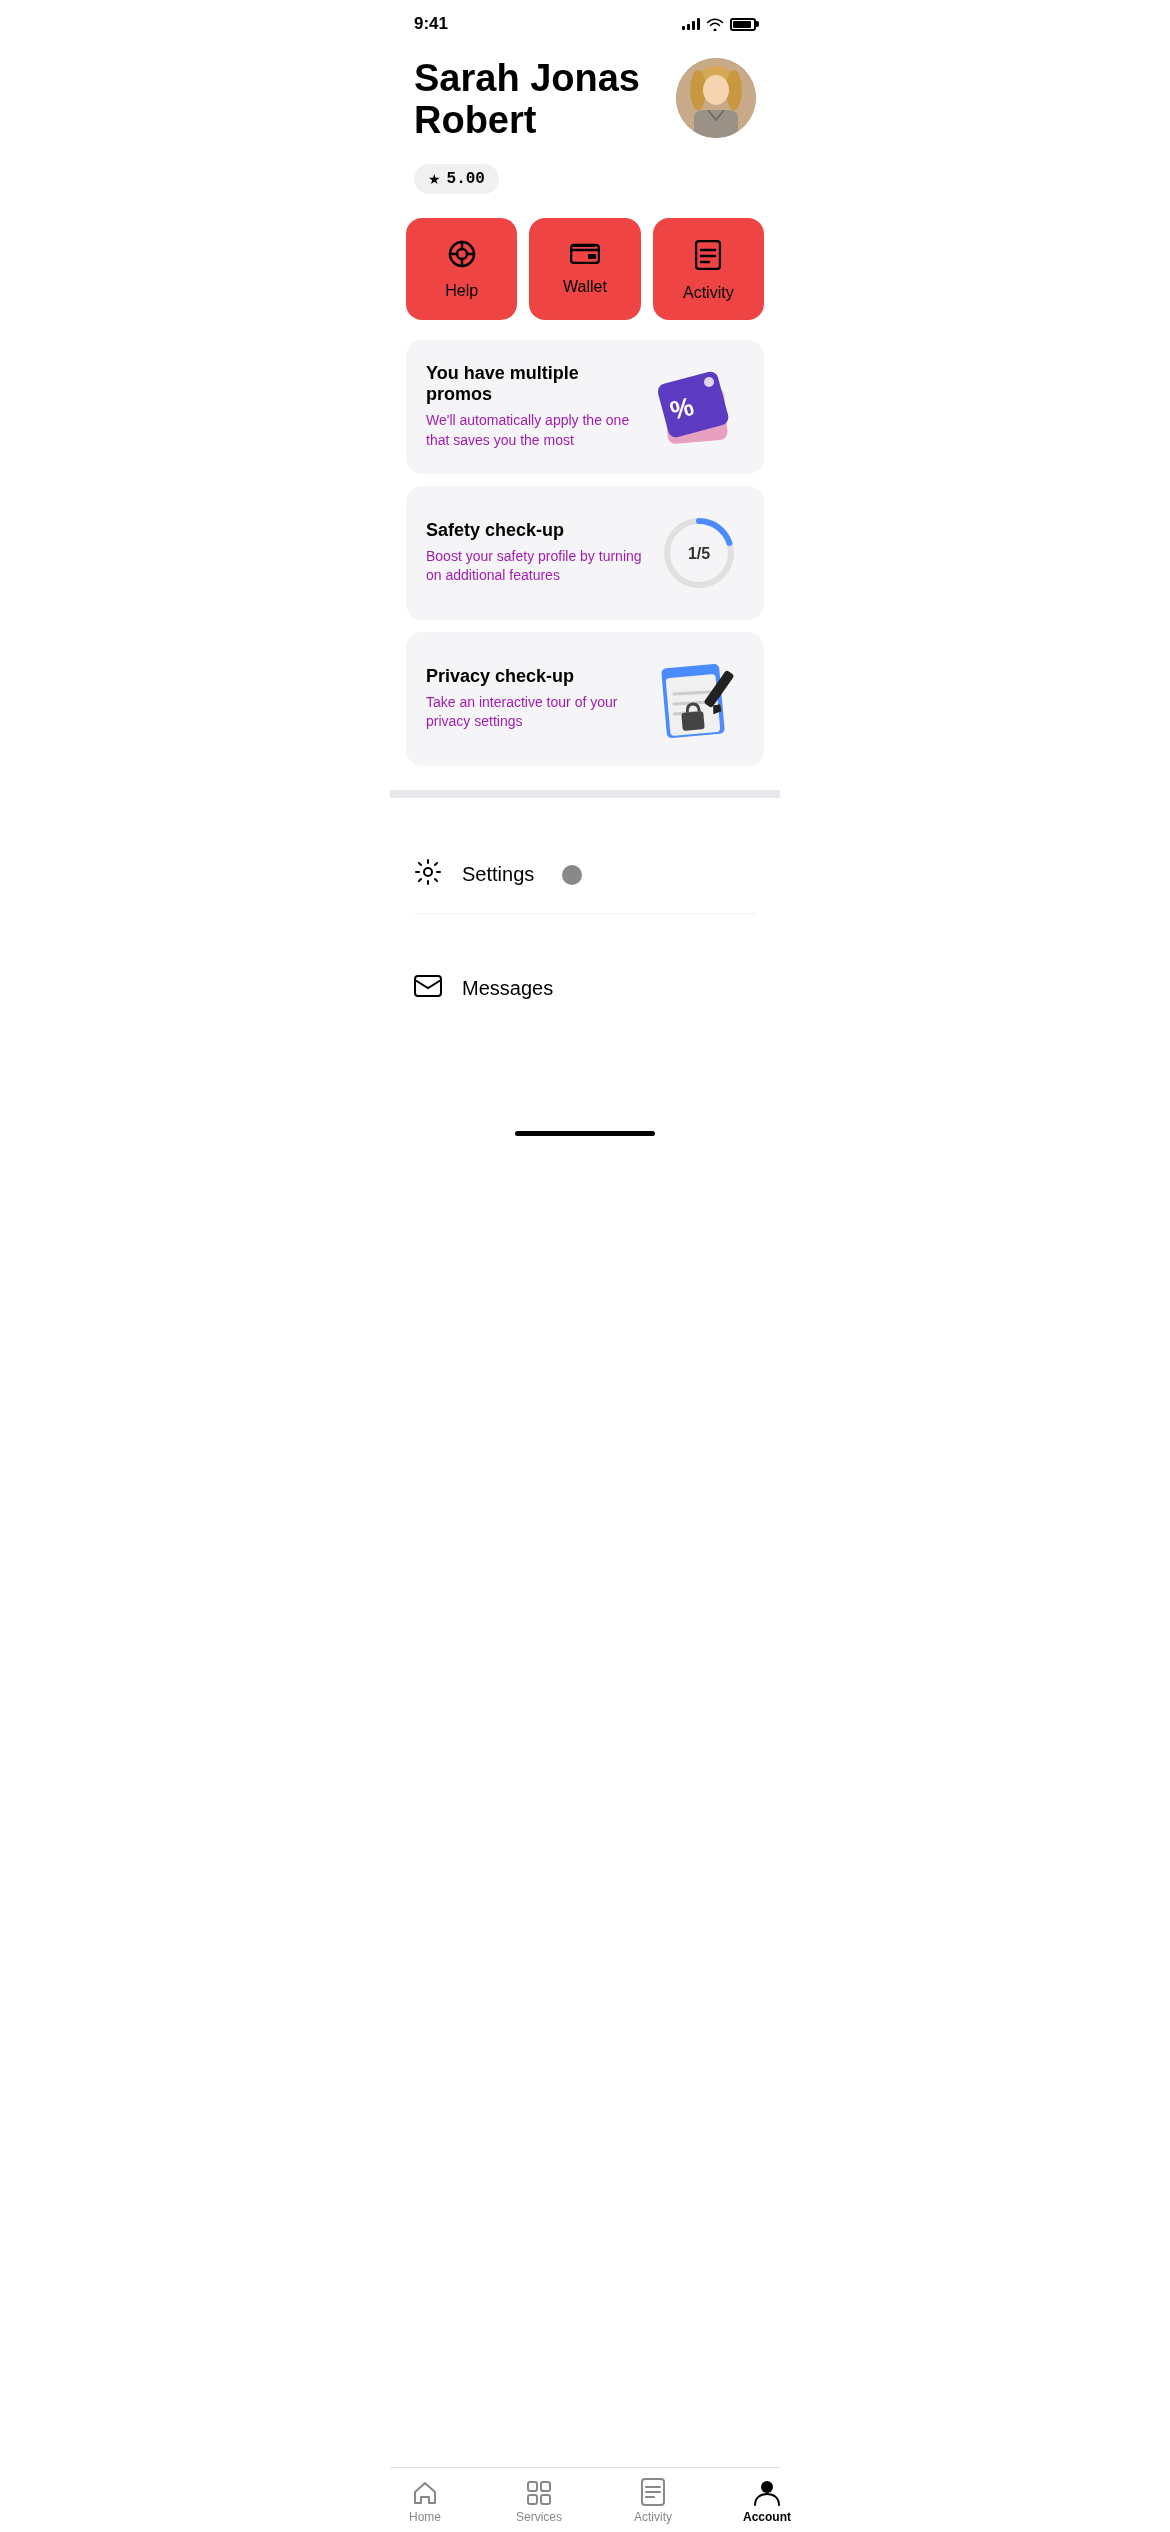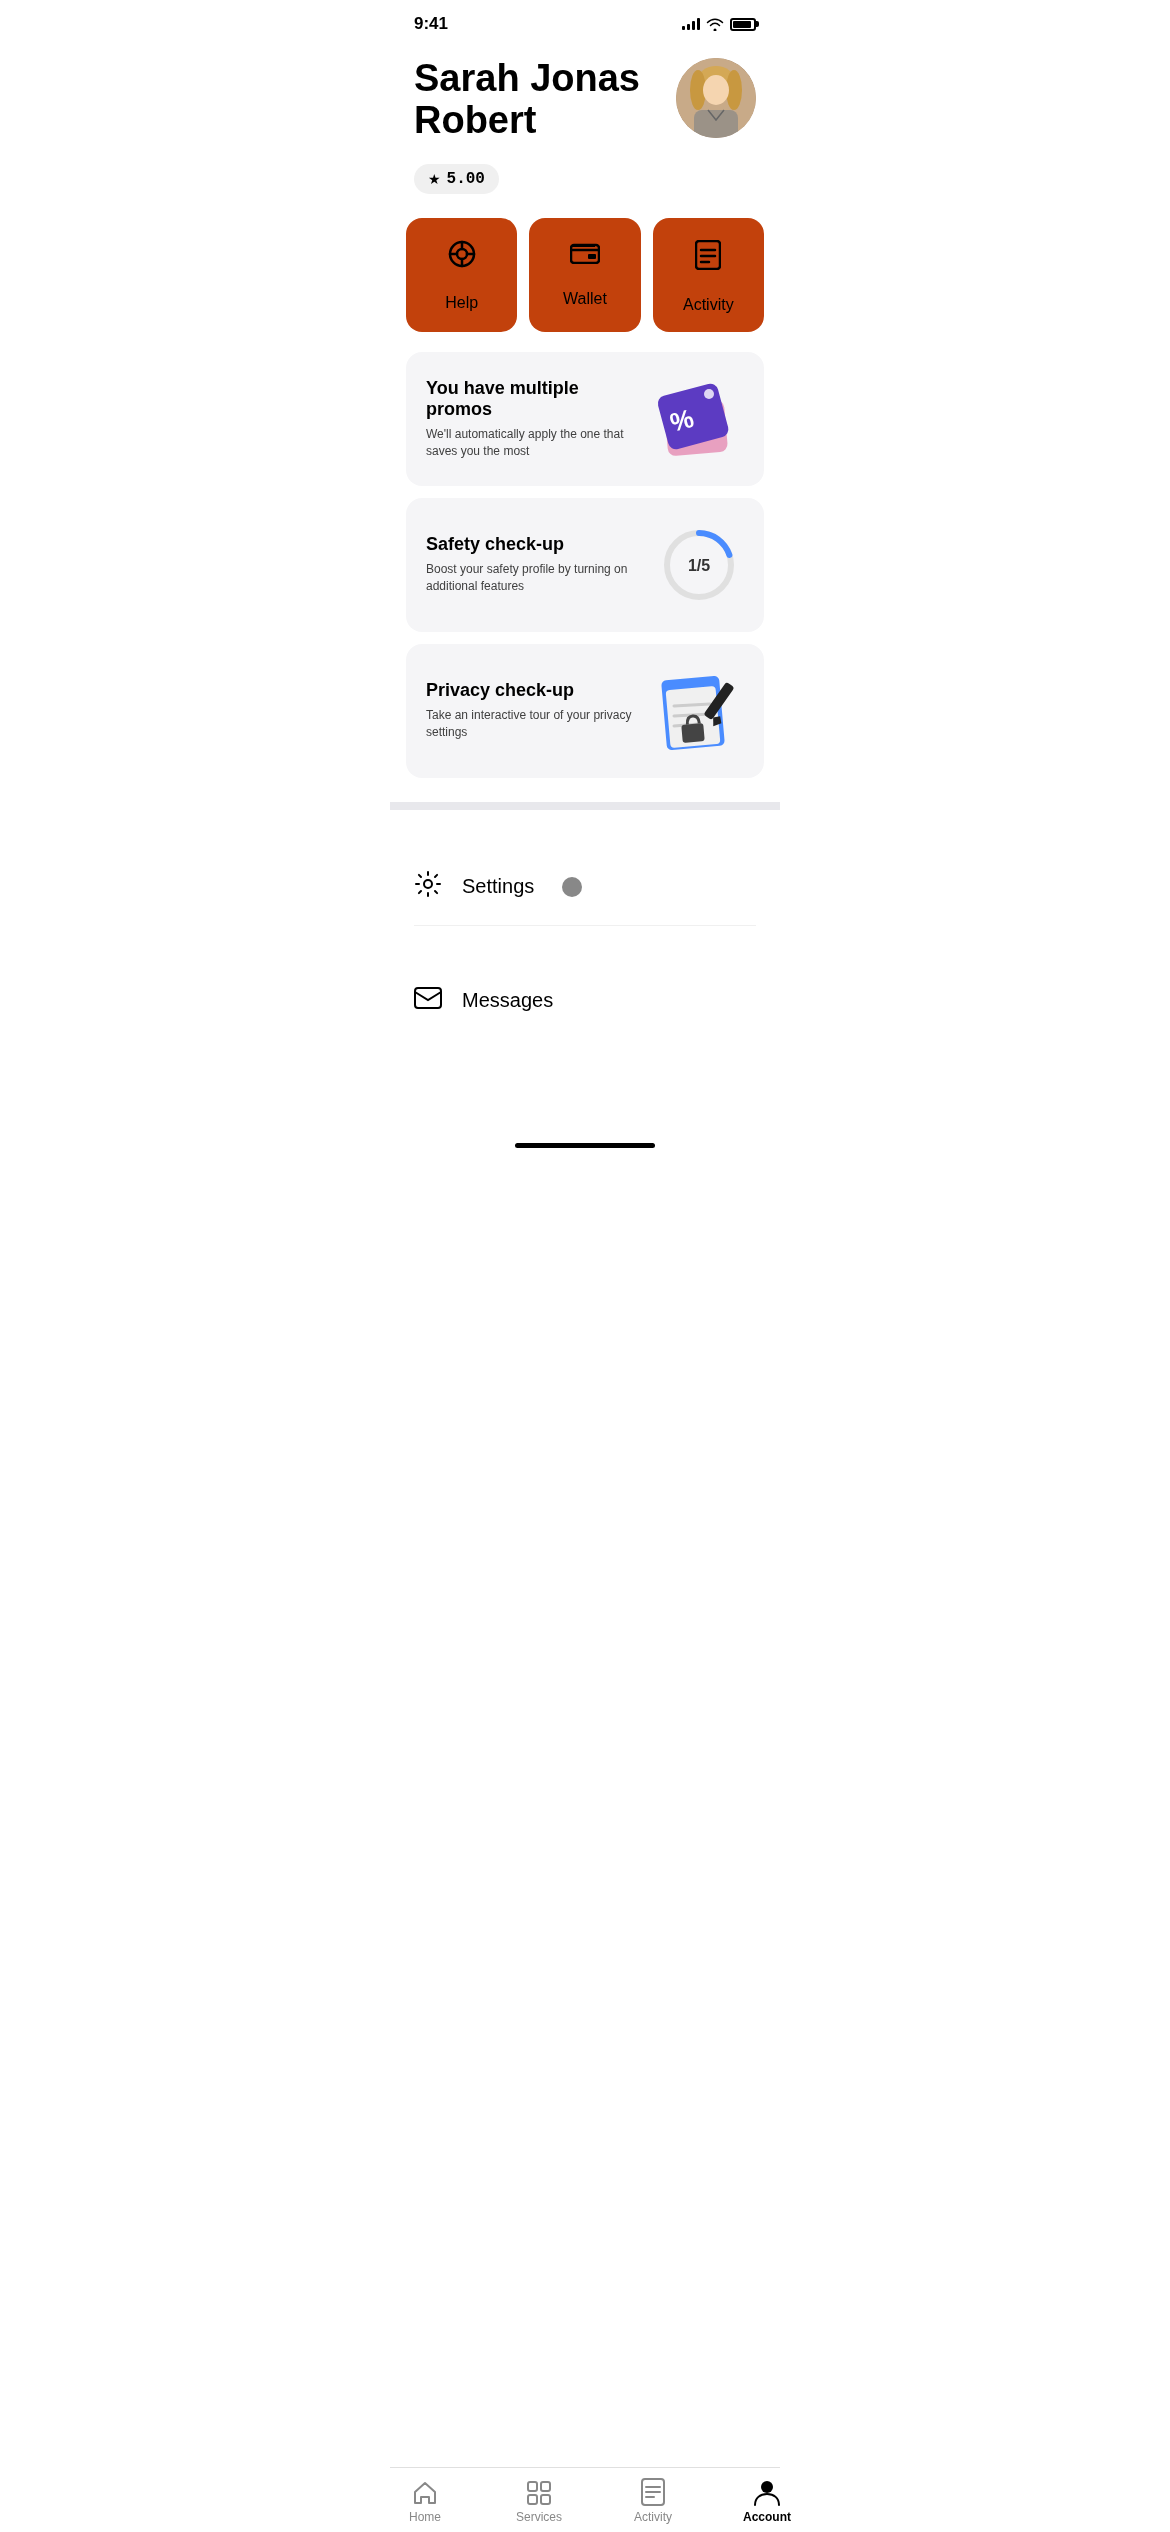--- a/index.html
+++ b/index.html
@@ -121,27 +121,27 @@
     .rating-value { font-size: 16px; font-weight: 600; color: #000; font-family: Liberation Mono, monospace; }
 
     
     .quick-actions {
       display: grid;
       grid-template-columns: repeat(3, 1fr);
       gap: 12px;
       padding: 0 16px 20px;
     }
     .quick-action-btn {
-      background: #c2410c;
+      background: #ef4444;
       border-radius: 16px;
       padding: 22px 12px 18px;
       display: flex;
       flex-direction: column;
       align-items: center;
-      gap: 20px;
+      gap: 8px;
       border: none;
       cursor: pointer;
     }
     .quick-action-icon {
       font-size: 24px;
       color: #000;
     }
     .quick-action-label {
       font-size: 16px;
       font-weight: 500;
@@ -165,22 +165,22 @@
       cursor: pointer;
     }
     .card-text { flex: 1; }
     .card-title {
       font-size: 18px;
       font-weight: 700;
       color: #000;
       margin-bottom: 6px;
     }
     .card-subtitle {
-      font-size: 12px;
-      color: #404040;
+      font-size: 14px;
+      color: #a21caf;
       line-height: 1.4;
     }
     .card-illustration {
       width: 90px;
       height: 90px;
       flex-shrink: 0;
       margin-left: 12px;
       display: flex;
       align-items: center;
       justify-content: center;

